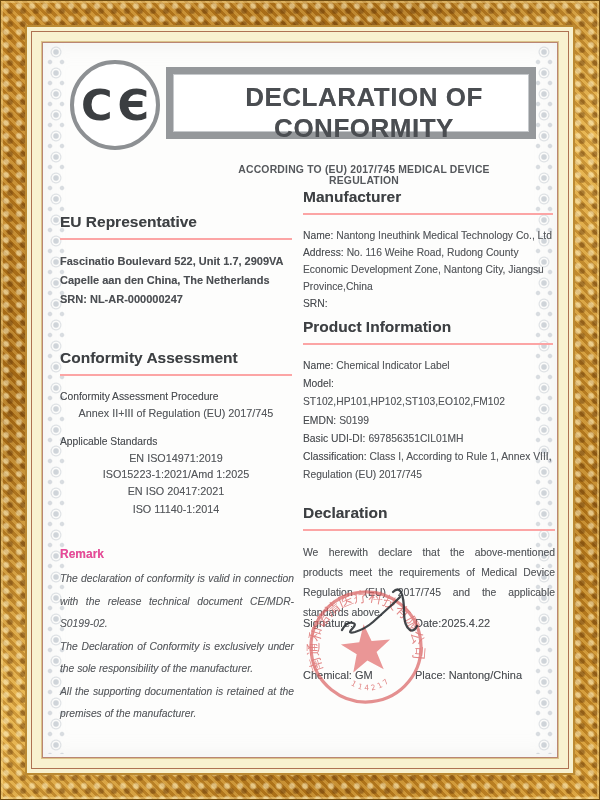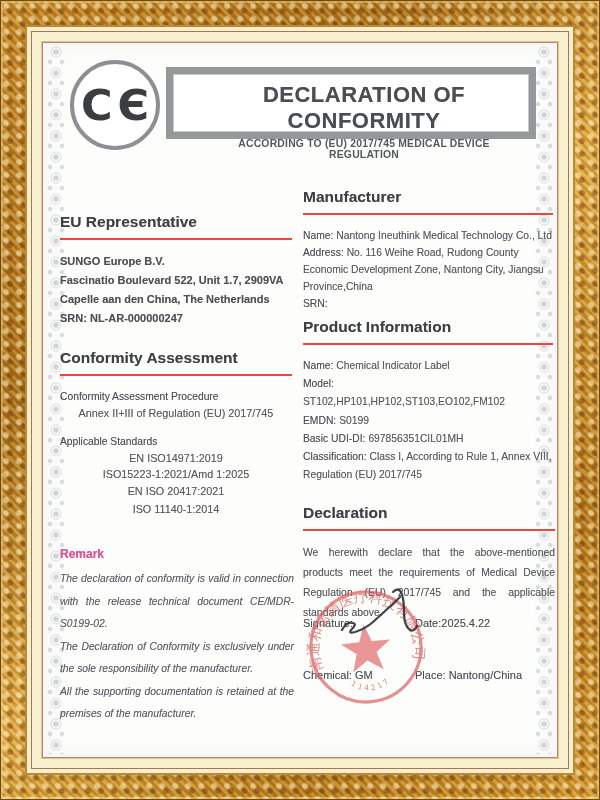--- a/index.html
+++ b/index.html
@@ -26,34 +26,34 @@
       radial-gradient(circle at 10px 6px, transparent 3.8px, rgba(168,177,188,.38) 4.8px, transparent 6px),
       radial-gradient(circle at 4px 16px, rgba(168,177,188,.45) 1.6px, transparent 2.8px),
       radial-gradient(circle at 16px 16px, rgba(168,177,188,.45) 1.6px, transparent 2.8px);
     background-size:20px 21px;}
   .lace-left{left:46px;} .lace-right{left:534px;}
 
   
   .hdr-box{position:absolute;left:166px;top:67px;width:370px;height:72px;background:#fff;
     border:7px solid #95989b;box-sizing:border-box;box-shadow:inset 0 0 0 1px #c6c9cc;}
   .hdr-inner{padding:8px 4px 0 30px;text-align:center;}
-  .hdr-title{font-size:22px;font-weight:bold;color:#4a4d51;letter-spacing:.5px;
+  .hdr-title{font-size:26px;font-weight:bold;color:#4a4d51;letter-spacing:.5px;
     text-shadow:0 0 .6px rgba(90,93,97,.6);}
-  .hdr-sub{font-size:10.4px;font-weight:bold;color:#55585c;margin-top:4px;letter-spacing:.2px;}
+  .hdr-sub{font-size:10.4px;font-weight:bold;color:#55585c;margin-top:20px;letter-spacing:.2px;}
   .ce-circle{position:absolute;left:70px;top:60px;width:90px;height:90px;border-radius:50%;
     background:#fff;border:4px solid #8d9093;box-sizing:border-box;display:flex;
     align-items:center;justify-content:center;gap:5px;}
   .ce-letter{font-family:"DejaVu Sans","Liberation Sans",sans-serif;font-size:43px;
     font-weight:bold;color:#3b3e41;line-height:1;}
 
   
   .sec{position:absolute;color:#55585c;}
   .sec *{text-shadow:0 0 .5px rgba(95,98,102,.45);}
   .sec-h{font-size:15.5px;font-weight:bold;color:#3d4043;padding-bottom:7px;
-    border-bottom:2px solid #ef4444;margin:0 0 12px 0;}
+    border-bottom:2px solid #fca5a5;margin:0 0 12px 0;}
   .kv{margin:0;font-size:10.3px;line-height:17px;}
   .lbl{font-weight:normal;color:#494c50;margin-right:3px;}
   #sec-eu{left:60px;top:213px;width:232px;}
   #sec-eu p{margin:0;font-size:11px;font-weight:bold;line-height:19px;color:#4c4f53;}
   #sec-conf{left:60px;top:349px;width:232px;}
   #sec-conf .grp{margin-bottom:11px;}
   #sec-conf .std{font-weight:normal;font-size:10.8px;line-height:16.5px;text-align:center;}
   #sec-remark{left:60px;top:547px;width:234px;}
   .remark-h{font-size:12px;font-weight:bold;color:#ec4899;margin:0 0 7px 0;}
   .remark-p{margin:0;font-size:10.3px;font-style:italic;line-height:22.5px;
@@ -90,21 +90,20 @@
       <div class="hdr-sub">ACCORDING TO (EU) 2017/745 MEDICAL DEVICE REGULATION</div>
     </div>
   </div>
   <div class="ce-circle">
     <span class="ce-letter">C</span>
     <span class="ce-letter">Є</span>
   </div>
 
   <div class="sec" id="sec-eu">
     <h2 class="sec-h">EU Representative</h2>
-    <p>SUNGO Europe B.V.</p>
     <p>Fascinatio Boulevard 522, Unit 1.7, 2909VA</p>
     <p>Capelle aan den China, The Netherlands</p>
     <p>SRN: NL-AR-000000247</p>
   </div>
 
   <div class="sec" id="sec-conf">
     <h2 class="sec-h">Conformity Assessment</h2>
     <div class="grp">
       <p class="kv"><span class="lbl">Conformity Assessment Procedure</span></p>
       <p class="kv std">Annex II+III of Regulation (EU) 2017/745</p>

